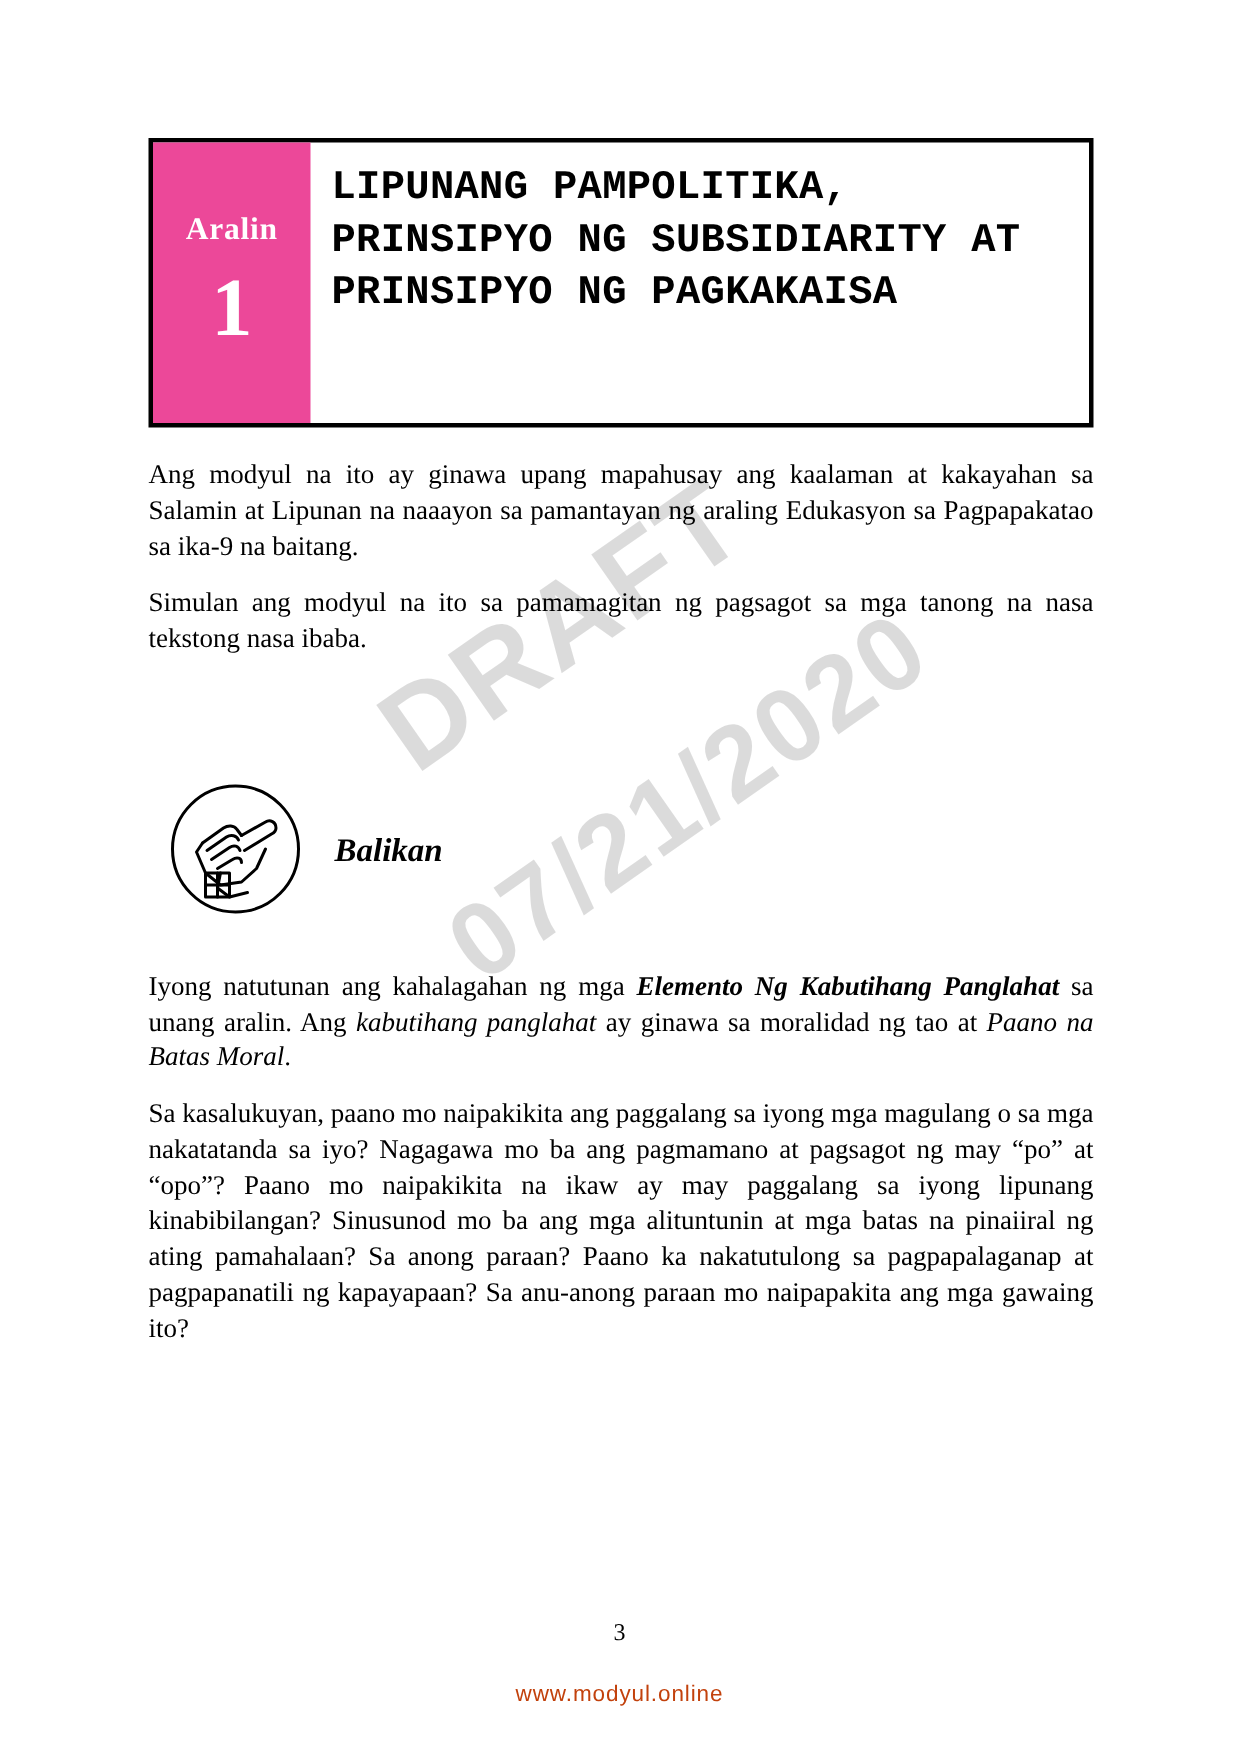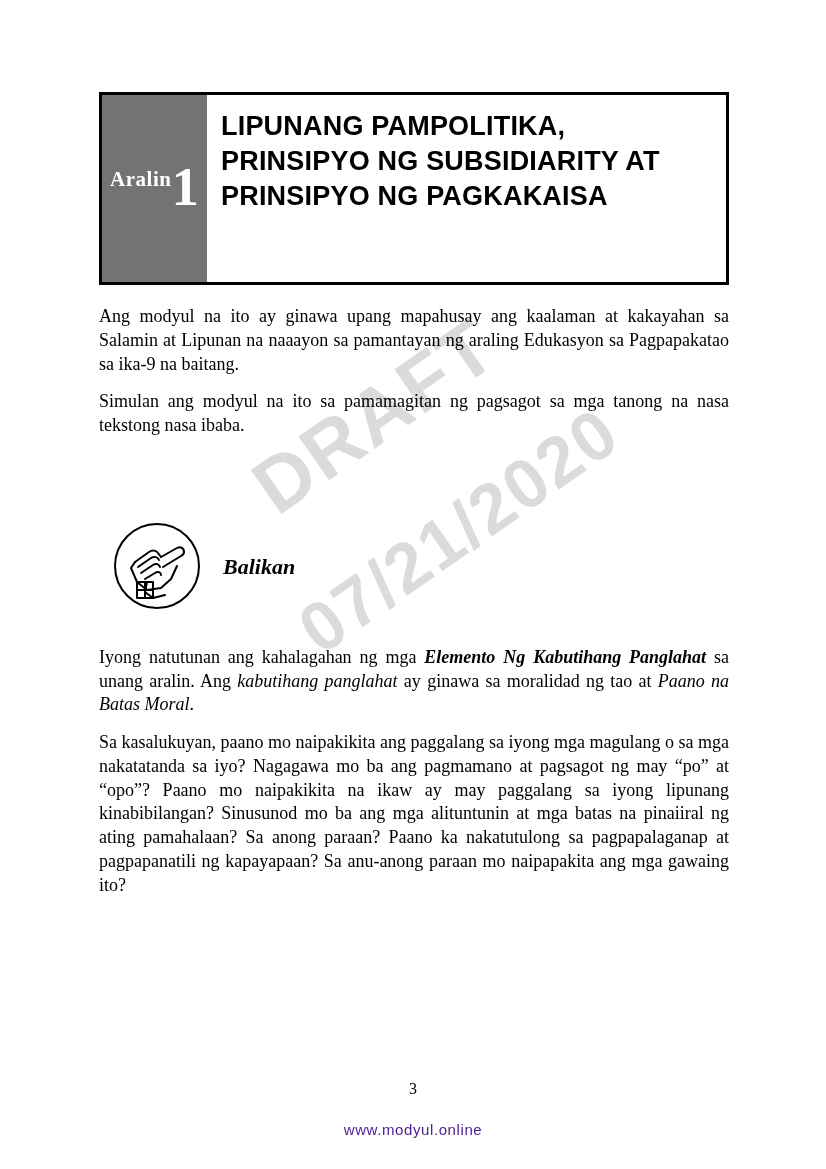--- a/index.html
+++ b/index.html
@@ -31,23 +31,24 @@
     width: 630px;
     height: 193px;
     border: 3px solid #000;
     box-sizing: border-box;
     background: #fff;
     display: flex;
     align-items: stretch;
   }
   .banner-left {
     width: 105px;
-    background: #737373;
+    background: #ec4899;
     color: #fff;
     display: flex;
+    flex-direction: column;
     align-items: center;
     justify-content: center;
     flex: 0 0 105px;
     padding-bottom: 4px;
   }
   .banner-left .aralin-word {
     font-family: "Liberation Serif", serif;
     font-weight: bold;
     font-size: 21px;
     letter-spacing: 0.5px;
@@ -60,21 +61,21 @@
     font-size: 55px;
     line-height: 1;
   }
   .banner-right {
     flex: 1 1 auto;
     padding: 14px 10px 10px 14px;
     display: flex;
     align-items: flex-start;
   }
   .banner-title {
-    font-family: Liberation Sans, sans-serif;
+    font-family: Liberation Mono, monospace;
     font-weight: bold;
     font-size: 27px;
     line-height: 1.29;
     letter-spacing: 0.2px;
   }
 
   
   .content {
     position: absolute;
     left: 99px;
@@ -159,21 +160,21 @@
     font-size: 16px;
   }
   .site-url {
     position: absolute;
     left: 0;
     top: 1121px;
     width: 826px;
     text-align: center;
     font-family: "Liberation Sans", sans-serif;
     font-size: 15px;
-    color: #4c1d95;
+    color: #c2410c;
     letter-spacing: 0.6px;
   }
 </style>
 </head>
 <body>
 
 <div class="page">
 
   <div class="banner">
     <div class="banner-left">

